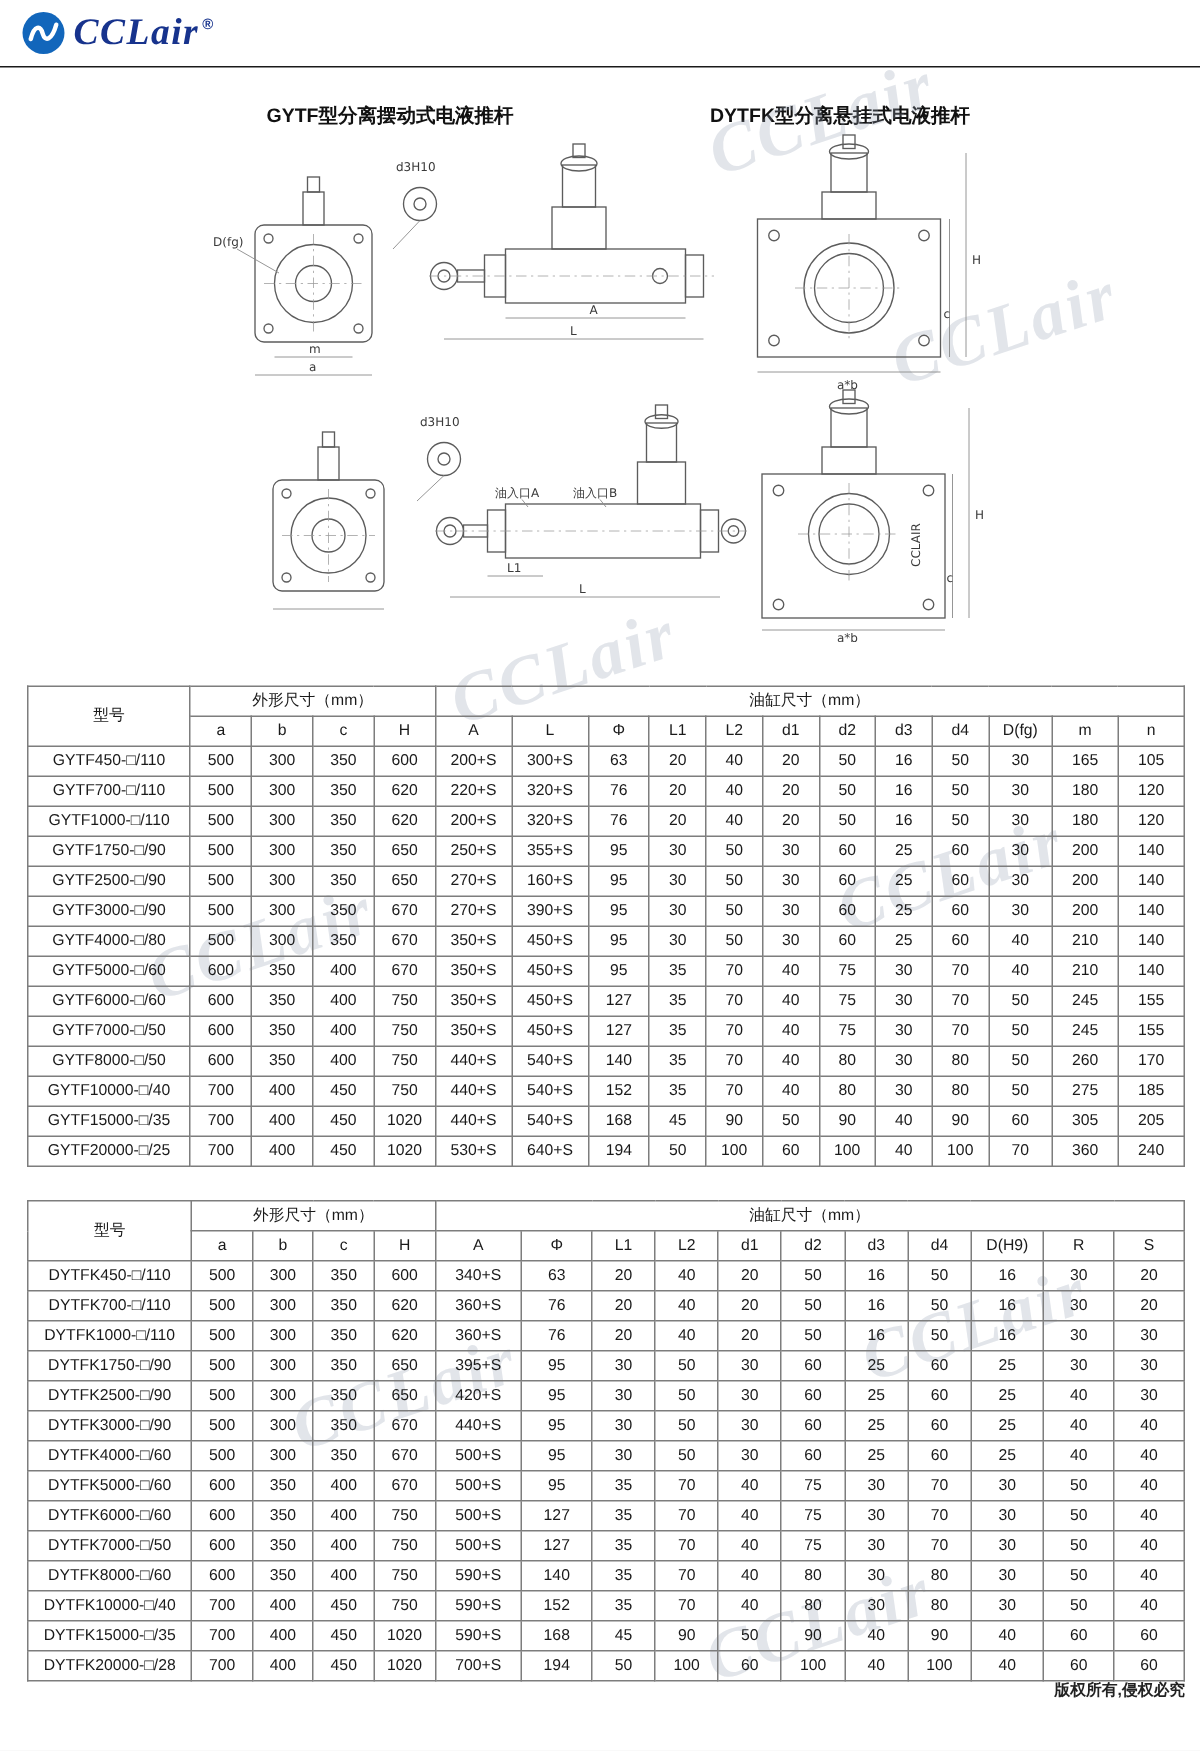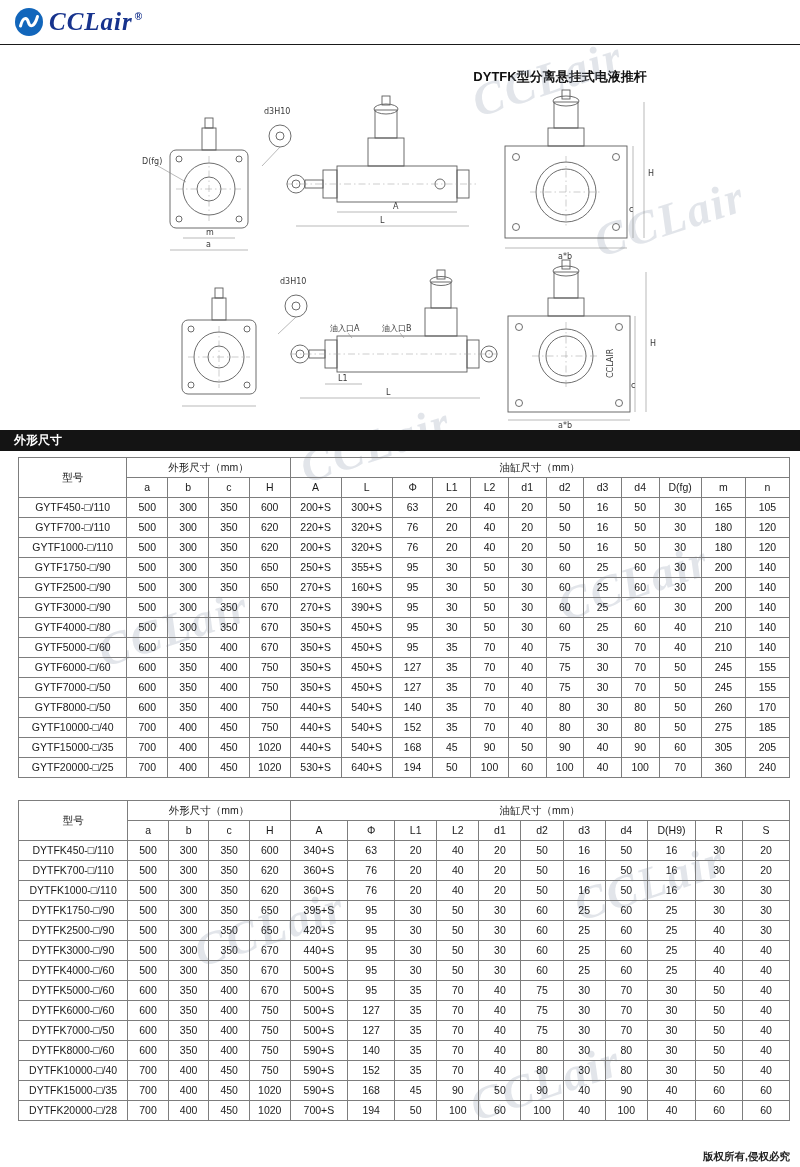--- a/index.html
+++ b/index.html
@@ -46,39 +46,40 @@
   .table-wrap { position:absolute; left:18px; width:772px; }
   .t1 { top:457px; }
   .t2 { top:800px; }
   table { width:100%; border-collapse:collapse; table-layout:fixed; font-size:10.5px; color:#1a1a1a; background:transparent; }
   th, td { border:1px solid #7d7d7d; text-align:center; padding:0; height:19px; line-height:19px;
            font-weight:normal; white-space:nowrap; overflow:hidden; }
   thead th { font-size:10.5px; }
   td.model { font-size:10.5px;text-align:center; }
 
   
-  .footer { position:absolute; top:1150px; right:10px; font-size:10.5px; font-weight:bold; color:#222; }
+  .footer { position:absolute; top:1120px; right:10px; font-size:10.5px; font-weight:bold; color:#222; }
 </style>
 </head>
 <body>
 
 <div class="page">
 
   <div class="header">
     <span class="logo-icon">
       <svg width="30" height="30" viewBox="0 0 30 30">
         <circle cx="15" cy="15" r="14" fill="#1266bb" stroke="none"></circle>
         <path d="M6.5 19 C9 9.5, 13 10, 14.5 15.5 C16 21, 20.5 20, 23.5 9.5" stroke="#ffffff" stroke-width="3" fill="none" stroke-linecap="round"></path>
       </svg>
     </span>
     <span class="logo-text">CCLair</span>
     <span class="logo-reg">®</span>
   </div>
   <div class="header-rule"></div>
 
+  <div class="title title-left">GYTF型分离摆动式电液推杆</div>
   <div class="title title-right">DYTFK型分离悬挂式电液推杆</div>
 
   <span class="wm wm1">CCLair</span>
   <span class="wm wm2">CCLair</span>
   <span class="wm wm3">CCLair</span>
   <span class="wm wm4">CCLair</span>
   <span class="wm wm5">CCLair</span>
   <span class="wm wm6">CCLair</span>
   <span class="wm wm7">CCLair</span>
   <span class="wm wm8">CCLair</span>
@@ -216,21 +217,20 @@
       <text transform="rotate(-90 613 290)" x="613" y="290">CCLAIR</text>
       <line class="dim" x1="635" y1="228" x2="635" y2="324"></line>
       <text x="631" y="300">c</text>
       <line class="dim" x1="646" y1="184" x2="646" y2="324"></line>
       <text x="650" y="258">H</text>
       <line class="dim" x1="508" y1="332" x2="630" y2="332"></line>
       <text x="558" y="340">a*b</text>
     </g>
   </svg>
 
-  <div class="banner">外形尺寸</div>
 
   <div class="table-wrap t1">
     <table>
       <colgroup>
         <col style="width:13.8%">
         <col style="width:5.2%">
           <col style="width:5.2%">
           <col style="width:5.2%">
           <col style="width:5.2%">
         <col style="width:6.5%">

